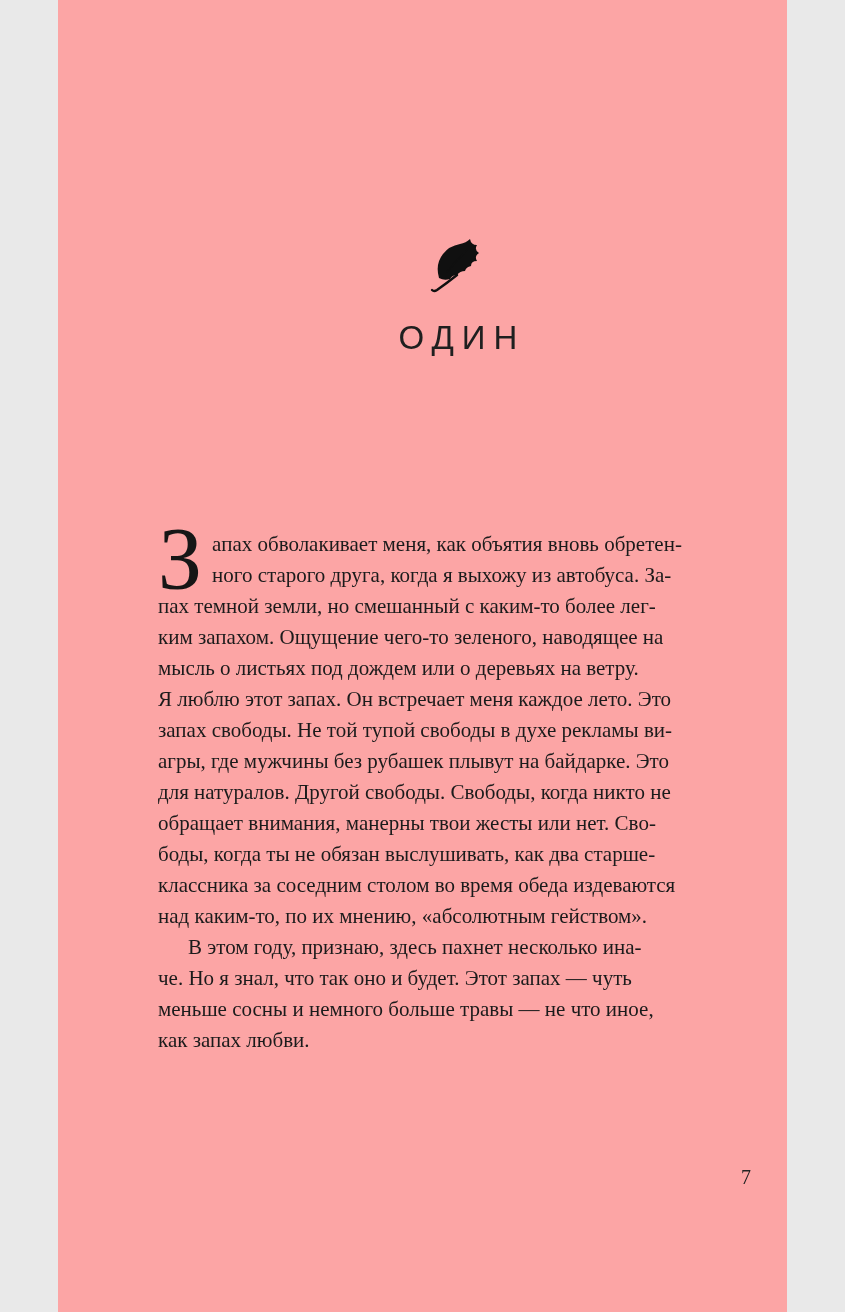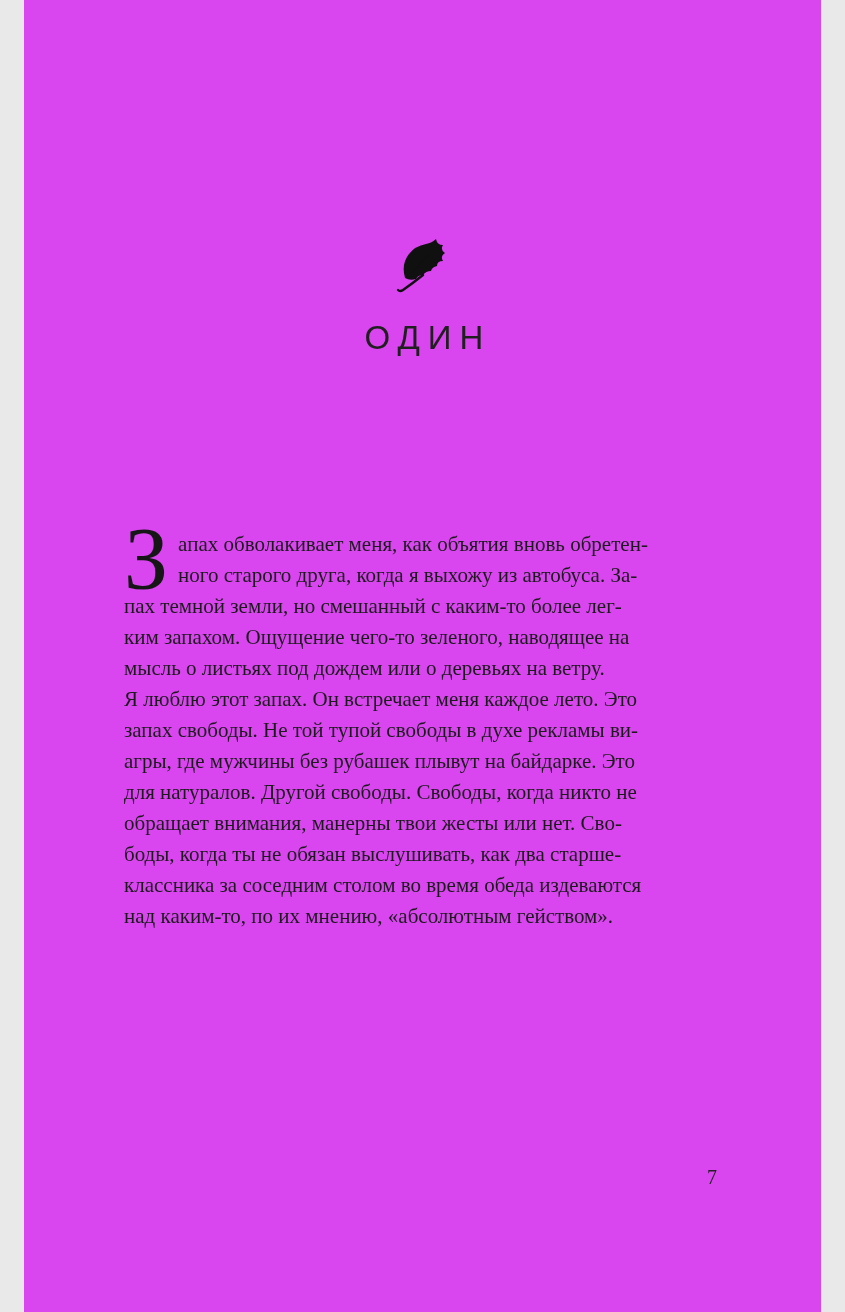--- a/index.html
+++ b/index.html
@@ -1,24 +1,25 @@
 <!DOCTYPE html>
 <html><head>
 <meta charset="utf-8">
 <style>
   html, body { margin: 0; padding: 0; background: #e9e9e9; }
   .page {
     position: relative;
-    width: 797px;
+    width: 698px;
     height: 1312px;
     margin: 0 auto;
-    background: #d946ef;
+    background: #fca5a5;
     font-family: "Liberation Serif", serif;
     color: #1b1b1b;
     overflow: hidden;
+    padding-left: 31px;
   }
   .ornament {
     position: absolute;
     left: 100px;
     top: 238px;
     width: 600px;
     display: flex;
     justify-content: center;
   }
   .chapter-title {
@@ -103,17 +104,21 @@
 ким запахом. Ощущение чего-то зеленого, наводящее на
 мысль о листьях под дождем или о деревьях на ветру.
 Я люблю этот запах. Он встречает меня каждое лето. Это
 запах свободы. Не той тупой свободы в духе рекламы ви-
 агры, где мужчины без рубашек плывут на байдарке. Это
 для натуралов. Другой свободы. Свободы, когда никто не
 обращает внимания, манерны твои жесты или нет. Сво-
 боды, когда ты не обязан выслушивать, как два старше-
 классника за соседним столом во время обеда издеваются
 над каким-то, по их мнению, «абсолютным гейством».</span></p>
+    <p class="para indent">В этом году, признаю, здесь пахнет несколько ина-
+че. Но я знал, что так оно и будет. Этот запах — чуть
+меньше сосны и немного больше травы — не что иное,
+как запах любви.</p>
   </div>
 
   <div class="page-number">7</div>
 
 </div>
 
 </body></html>

